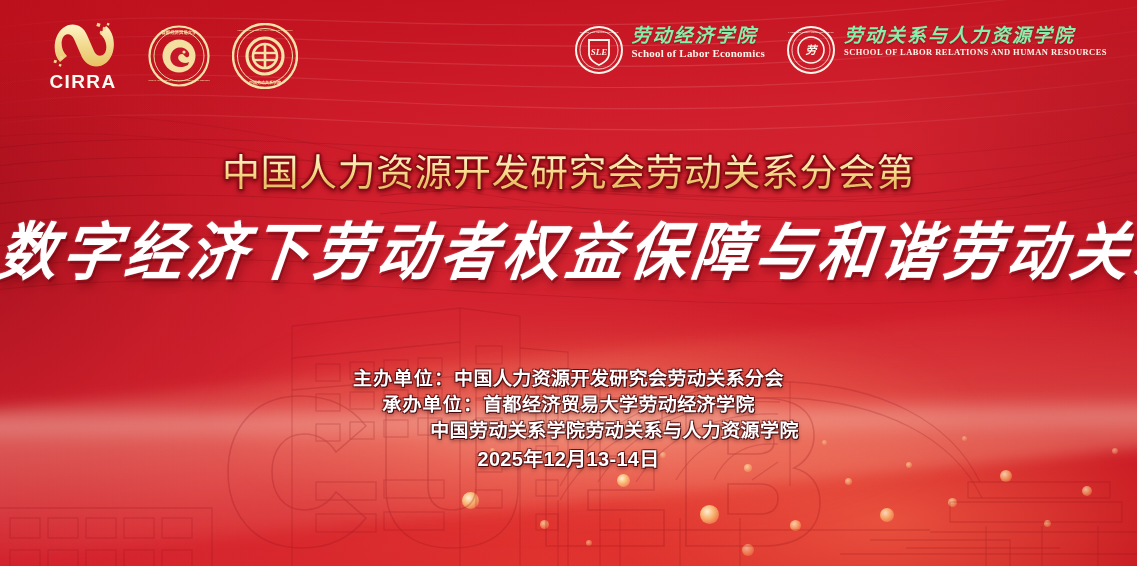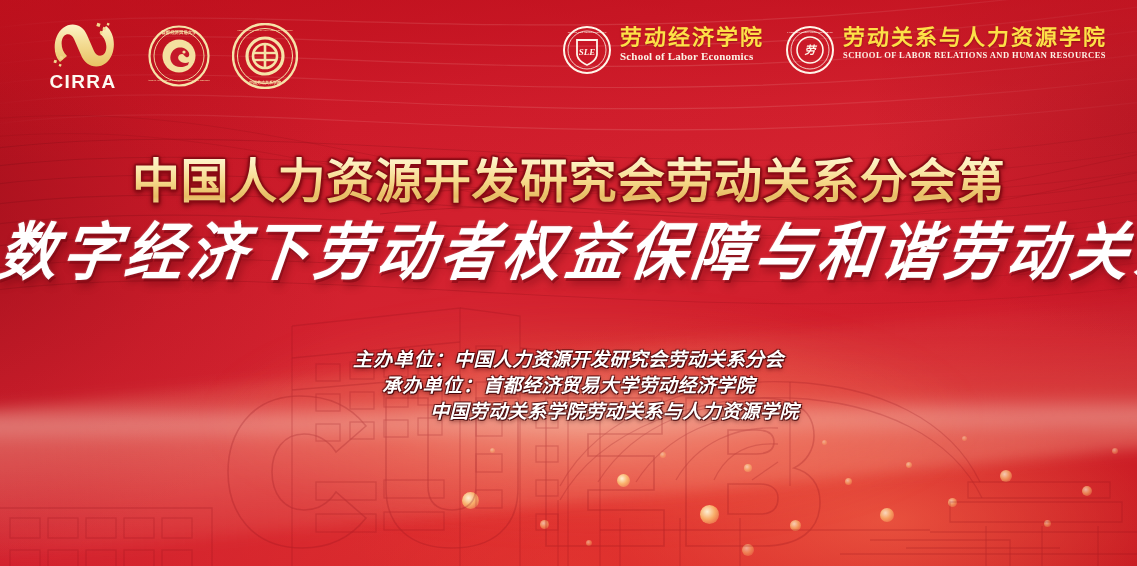--- a/index.html
+++ b/index.html
@@ -99,43 +99,44 @@
     letter-spacing: 1.4px; margin-top: 1px; text-align: right;
   }
 
   .seal { width: 62px; height: 62px; }
   .seal.big { width: 66px; height: 66px; }
 
   .school-lockup { display: flex; align-items: flex-start; gap: 9px; }
   .school-badge { width: 48px; height: 48px; }
   .school-names { display: flex; flex-direction: column; line-height: 1.05; }
   .school-cn {
-    color: #fde047; font-size: 22px; font-weight: 700;
+    color: #86efac; font-size: 19px; font-weight: 700;
     letter-spacing: 2px;
     font-family: "DejaVu Serif", "Liberation Serif", serif;
+    font-style: italic;
     text-shadow: 0 1px 2px rgba(90,0,8,0.45);
     white-space: nowrap;
   }
   .school-en {
     color: #fdf3e6; font-size: 11px; font-weight: 700;
     font-family: "Liberation Serif", "DejaVu Serif", serif;
     letter-spacing: 0.2px; margin-top: 2px; white-space: nowrap;
   }
   .school-en.tiny { font-size: 8.5px; letter-spacing: 0.45px; }
 
   
   .title-row {
     position: absolute; left: 0; right: 0; top: 142px;
     display: flex; align-items: center; justify-content: center;
     gap: 0px;
     white-space: nowrap;
   }
   .title-gold {
-    font-size: 48px;
-    font-weight: 700;
+    font-size: 38px;
+    font-weight: 400;
     letter-spacing: 0.5px;
     font-family: "DejaVu Sans", "Liberation Sans", sans-serif;
     background: linear-gradient(180deg, #fffdf0 0%, #fdf0bf 30%, #f6d98a 56%, #e7bc63 78%, #f5e3ae 100%);
     -webkit-background-clip: text;
     background-clip: text;
     color: transparent;
     -webkit-text-stroke: 0px;
     filter: drop-shadow(0 0 1px #7a0a12) drop-shadow(1px 1px 0 #8d0c16) drop-shadow(-1px 0 0 #8d0c16) drop-shadow(0 -1px 0 #8d0c16) drop-shadow(0 2px 2px rgba(80,0,8,0.55));
   }
   .title-num {
@@ -167,23 +168,22 @@
     color: #ffffff;
     text-shadow:
       2px 3px 0 rgba(120,6,16,0.55),
       4px 6px 8px rgba(90,0,10,0.45),
       0 0 2px rgba(255,255,255,0.5);
     transform: skewX(-7deg) scaleY(1.08);
   }
 
   
   .org-block {
-    position: absolute; left: 0; right: 0; top: 347px;
+    position: absolute; left: 0; right: 0; top: 366px;
     text-align: center;
-    font-style: italic;
   }
   .org-line {
     color: #ffffff;
     font-size: 19px;
     font-weight: 700;
     line-height: 26px;
     letter-spacing: 0.4px;
     white-space: nowrap;
     text-shadow:
       1px 1px 0 rgba(60,0,5,0.85),
@@ -483,15 +483,16 @@
   <div class="org-block">
     <div class="org-line">
       <span class="lbl">主办单位：</span><span>中国人力资源开发研究会劳动关系分会</span>
     </div>
     <div class="org-line">
       <span class="lbl">承办单位：</span><span>首都经济贸易大学劳动经济学院</span>
     </div>
     <div class="org-line indent">
       <span>中国劳动关系学院劳动关系与人力资源学院</span>
     </div>
+    <div class="org-date">2025年12月13-14日</div>
   </div>
 
 </div>
 
 </body></html>

